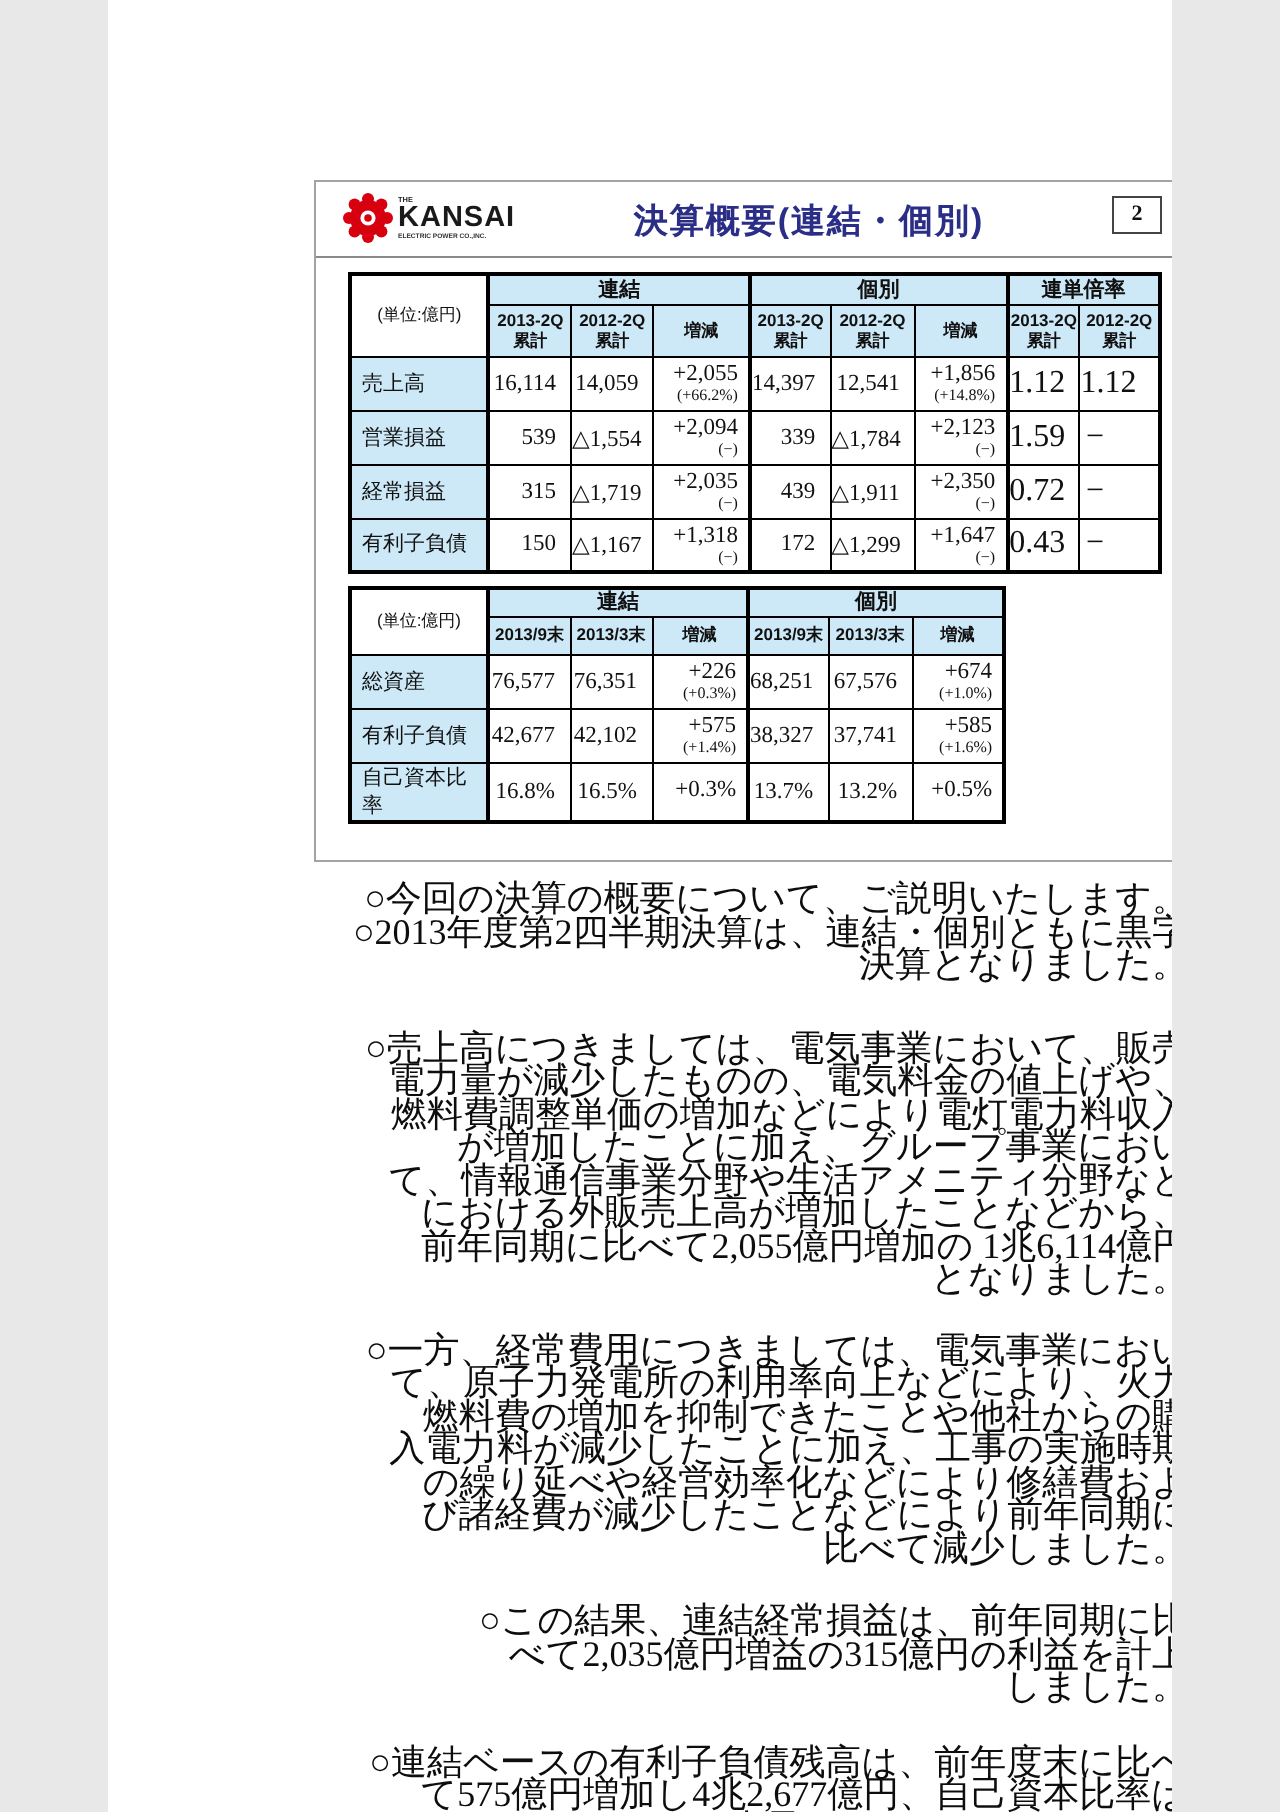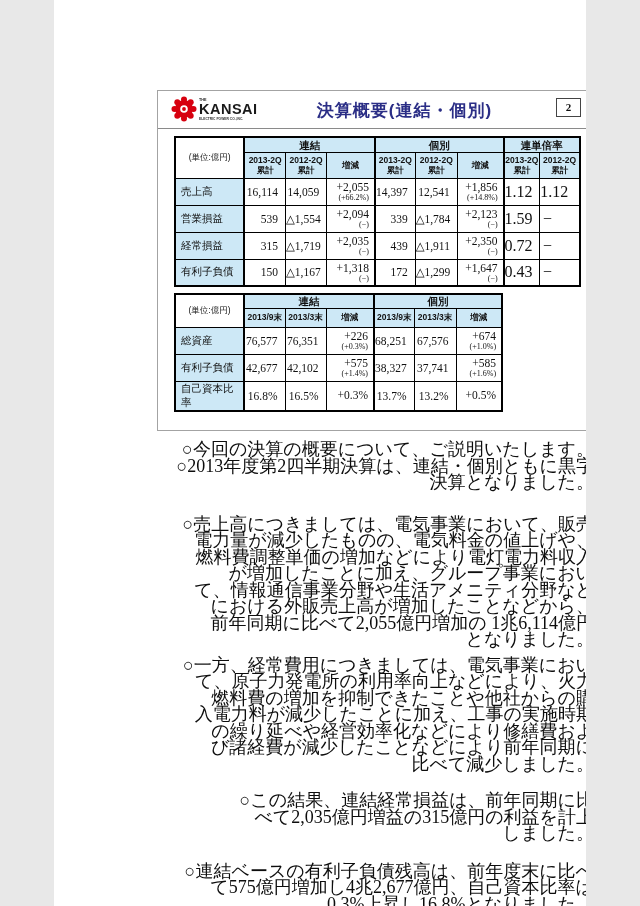--- a/index.html
+++ b/index.html
@@ -70,21 +70,21 @@
     text-align:right;vertical-align:middle;padding-right:27px;
     font-size:16px;font-family:"Liberation Serif",serif;
   }
   
   .body-text{
     position:absolute;left:122px;top:441px;width:418px;
     font-size:18px;line-height:16.5px;color:#0d0d0d;text-align:right;
   }
   .para{margin:0;text-indent:-1em;padding-left:1em;}
   .para.gap-a{margin-top:25px;}
-  .para.gap-b{margin-top:9px;}
+  .para.gap-b{margin-top:19px;}
   .para.gap-c{margin-top:20px;margin-left:48px;}
   .para.gap-d{margin-top:21px;}
   .page-number{
     position:absolute;left:590px;top:844px;font-size:12.5px;color:#222;
   }
 </style>
 </head>
 <body>
 
 <div class="page">

